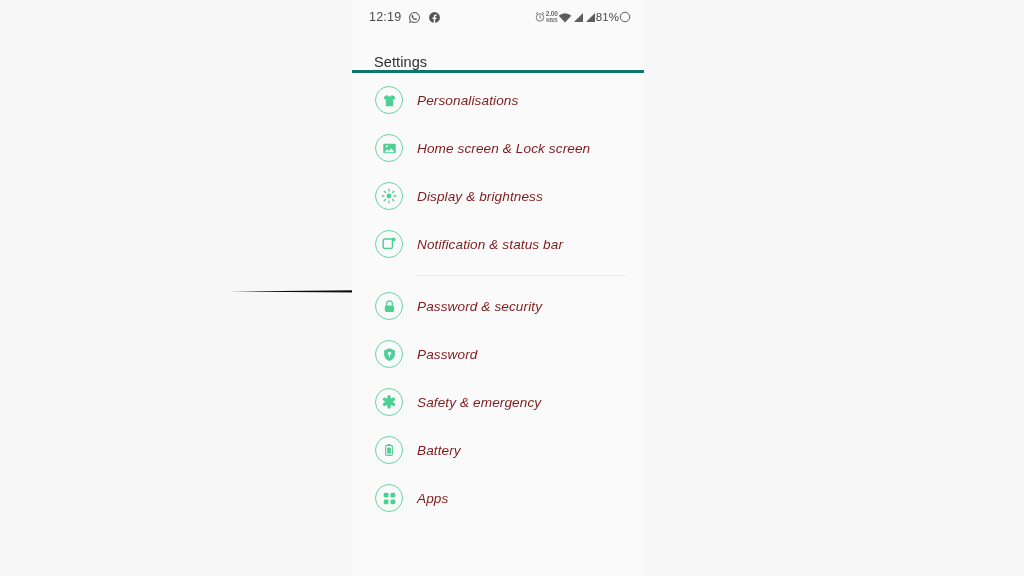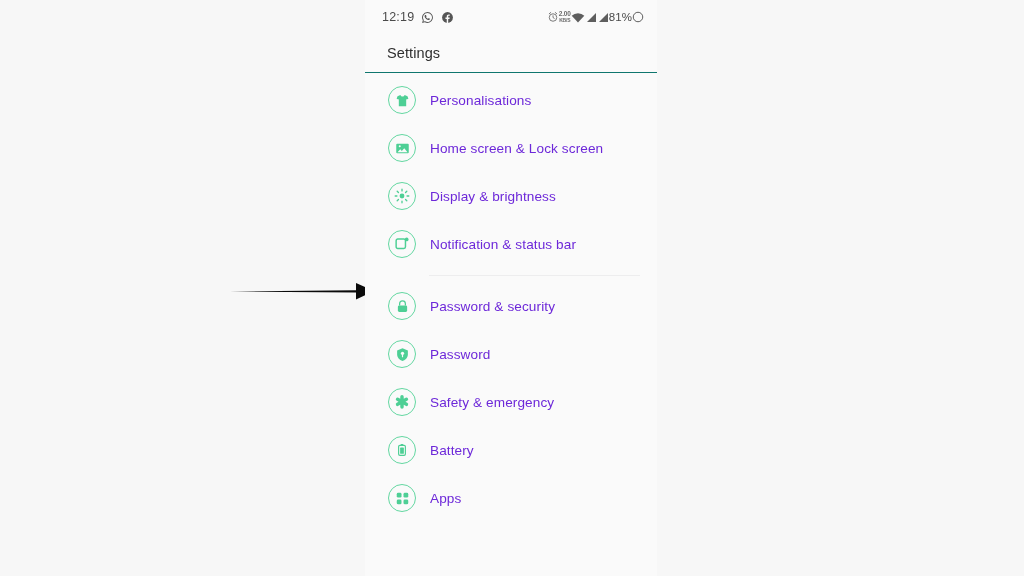--- a/index.html
+++ b/index.html
@@ -12,21 +12,21 @@
 
   body {
     background: #f7f7f7;
     font-family: "Liberation Sans", sans-serif;
     position: relative;
   }
 
   
   #phone-panel {
     position: absolute;
-    left: 365px;
+    left: 352px;
     top: 0;
     width: 292px;
     height: 576px;
     background: #fafafa;
     overflow: hidden;
   }
 
   
   #status-bar {
     height: 34px;
@@ -60,23 +60,23 @@
     line-height: 1;
     color: #6b6b6b;
   }
   #data-speed .ds-num { font-size: 6.5px; font-weight: bold; letter-spacing: -0.2px; }
   #data-speed .ds-unit { font-size: 5px; font-weight: bold; letter-spacing: -0.2px; }
 
   
   #settings-header {
     height: 39px;
     display: flex;
-    align-items: center;
+    align-items: flex-end;
     padding-left: 22px;
-    border-bottom: 1px solid #0f766e;
+    border-bottom: 3px solid #0f766e;
   }
   #settings-title {
     font-size: 14.5px;
     color: #2f2f2f;
     letter-spacing: 0.1px;
   }
 
   
   #settings-list { padding-top: 3px; }
 
@@ -96,23 +96,24 @@
     border: 1.3px solid #63d7a1;
     display: flex;
     align-items: center;
     justify-content: center;
   }
   .row-icon svg { display: block; }
 
   .row-label {
     margin-left: 14px;
     font-size: 13.6px;
-    color: #6d28d9;
+    color: #7f1d1d;
     letter-spacing: 0.1px;
     white-space: nowrap;
+    font-style: italic;
   }
 
   #group-divider-wrap {
     height: 14px;
     display: flex;
     align-items: center;
     padding-left: 64px;
     padding-right: 17px;
   }
   #group-divider {

